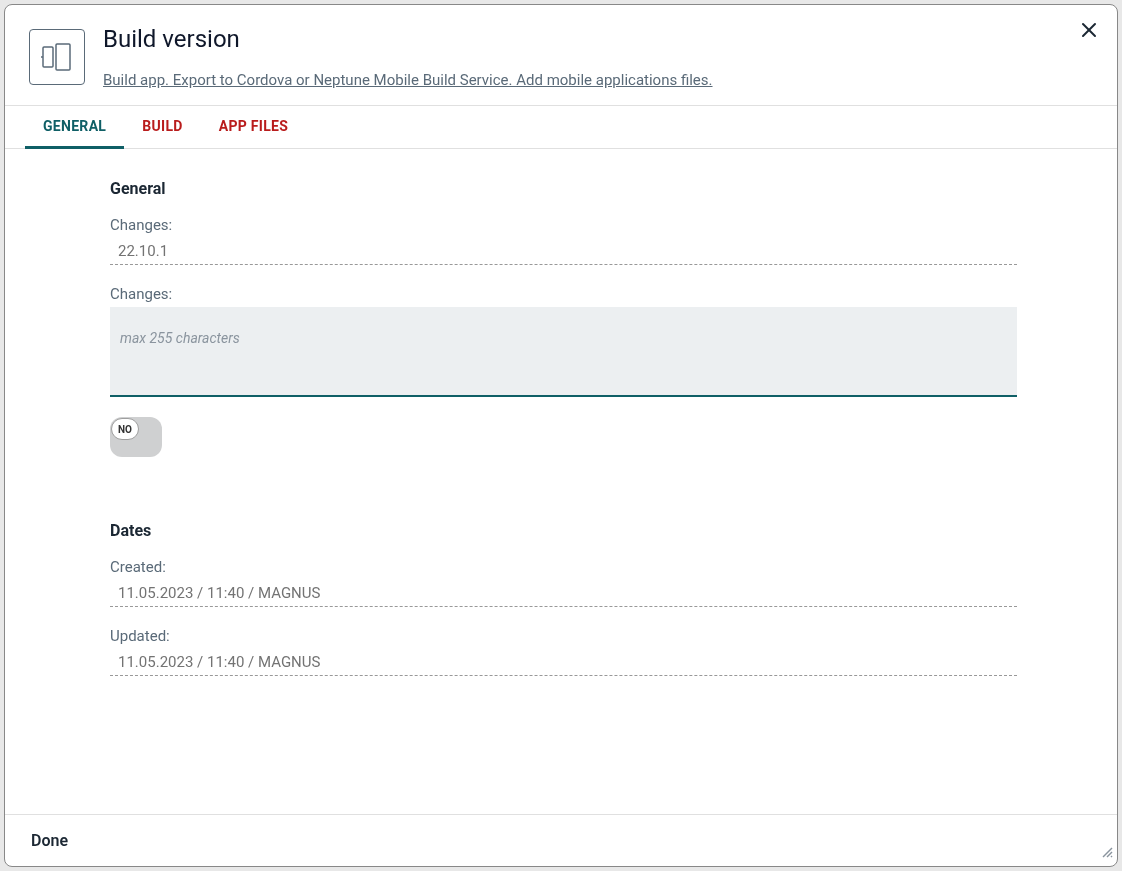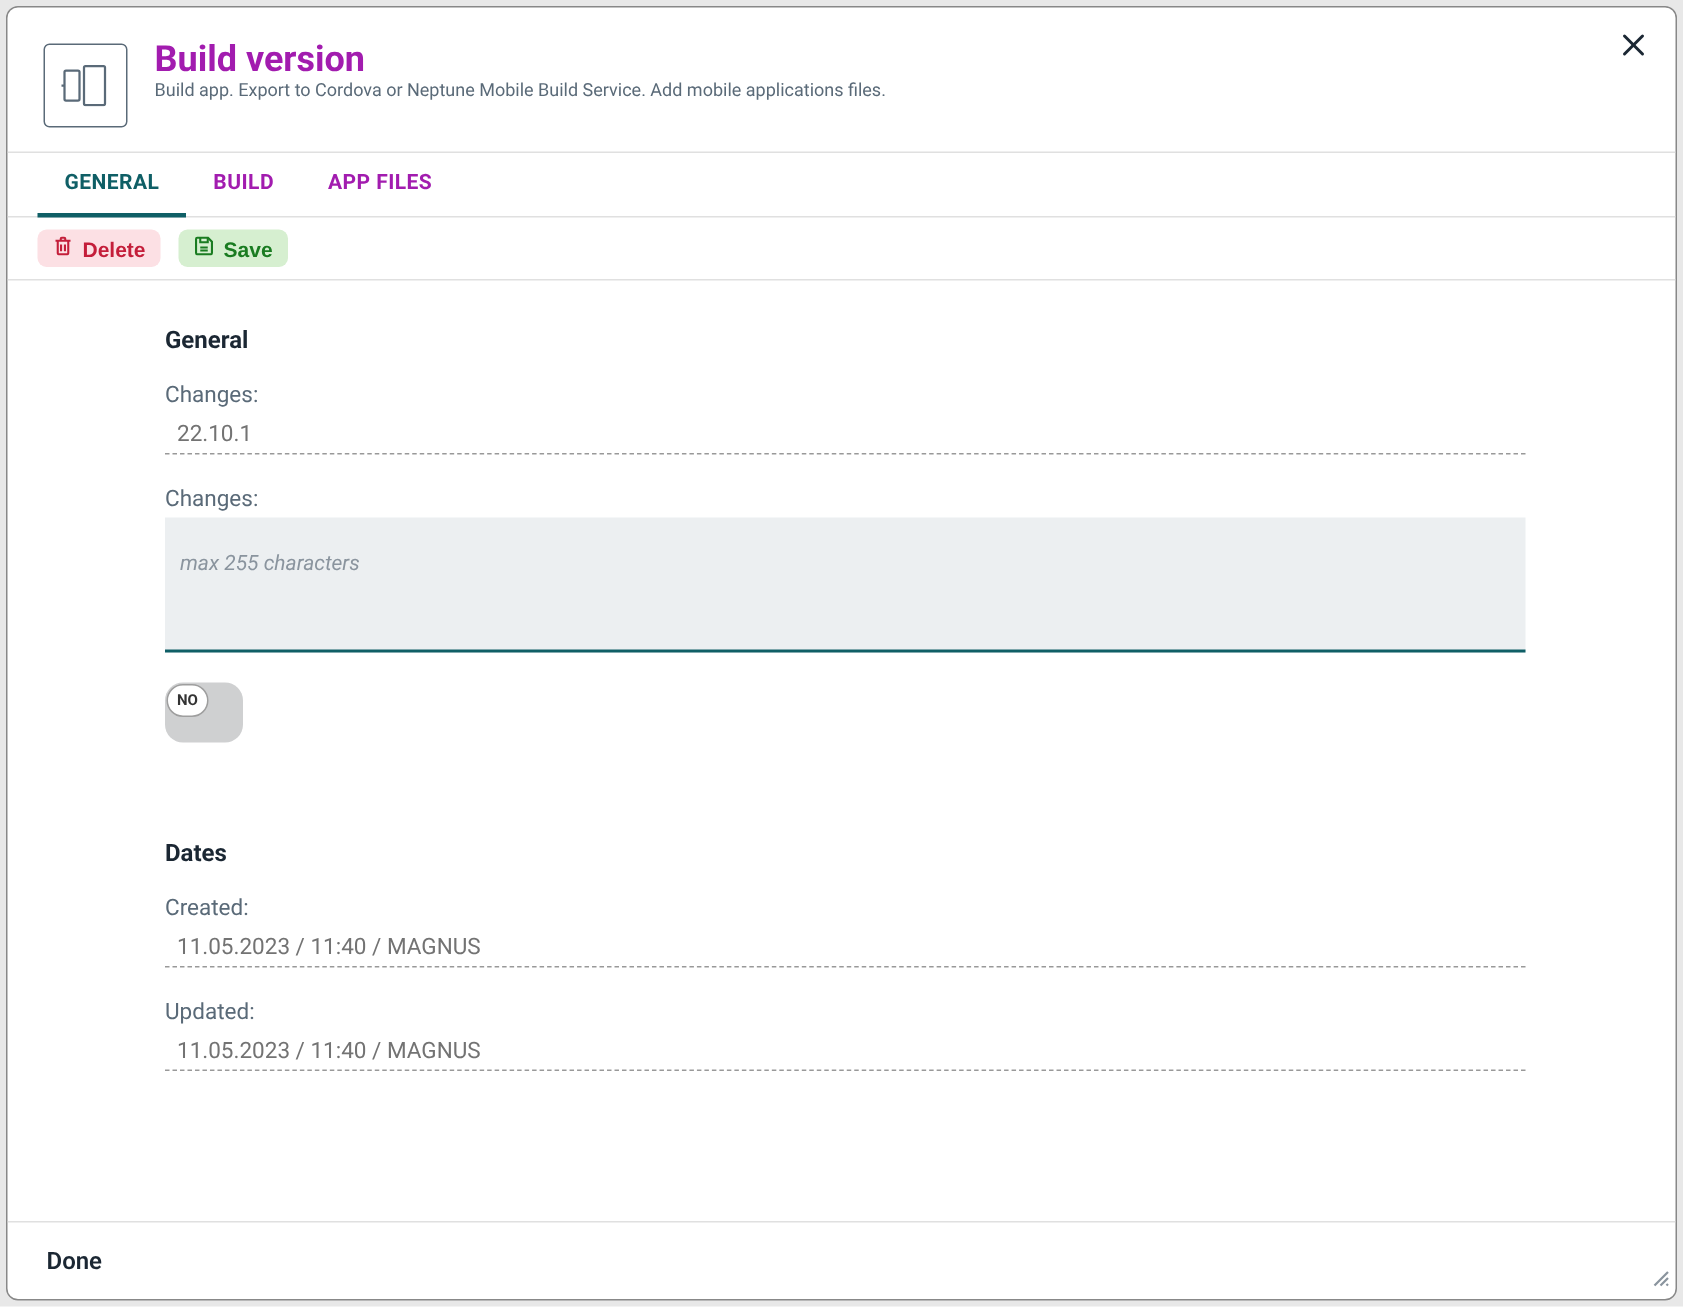--- a/index.html
+++ b/index.html
@@ -39,48 +39,49 @@
       border: 1px solid #5a6a78;
       border-radius: 4px;
       display: flex;
       align-items: center;
       justify-content: center;
       flex-shrink: 0;
       margin-top: 4px;
     }
     .header-text h1 {
       font-size: 24px;
-      font-weight: 700;
-      color: #a21caf;
-      margin-bottom: 0;
+      font-weight: 400;
+      color: #0f172a;
+      margin-bottom: 18px;
     }
     .header-text p {
-      font-size: 12px;
+      font-size: 15px;
       color: #5a6a78;
+      text-decoration: underline;
     }
     .close-btn {
       position: absolute;
       top: 16px;
       right: 20px;
       cursor: pointer;
       color: #1b2733;
       font-size: 20px;
       line-height: 1;
     }
     .tabs {
       display: flex;
       border-top: 1px solid #e0e0e0;
       border-bottom: 1px solid #e0e0e0;
       padding-left: 20px;
     }
     .tab {
       padding: 12px 18px;
       font-size: 14px;
       font-weight: 700;
-      color: #a21caf;
+      color: #b91c1c;
       cursor: pointer;
       text-transform: uppercase;
       letter-spacing: 0.3px;
     }
     .tab.active {
       color: #0f5f66;
       border-bottom: 3px solid #0f5f66;
       margin-bottom: -1px;
     }
     .toolbar {
@@ -226,39 +227,20 @@
       </svg>
     </div>
   </div>
 
   <div class="tabs">
     <div class="tab active">GENERAL</div>
     <div class="tab">BUILD</div>
     <div class="tab">APP FILES</div>
   </div>
 
-  <div class="toolbar">
-    <button class="btn btn-delete">
-      <span>
-        <svg width="14" height="14" viewBox="0 0 14 14" fill="none" stroke="#c41e3a" stroke-width="1.4">
-          <path d="M2 3.5h10M5.5 3.5V2.2c0-.4.3-.7.7-.7h1.6c.4 0 .7.3.7.7v1.3M3.5 3.5v8.3c0 .4.3.7.7.7h5.6c.4 0 .7-.3.7-.7V3.5M5.7 6v4.5M8.3 6v4.5"></path>
-        </svg>
-      </span>
-      <span>Delete</span>
-    </button>
-    <button class="btn btn-save">
-      <span>
-        <svg width="14" height="14" viewBox="0 0 14 14" fill="none" stroke="#1a7c21" stroke-width="1.4">
-          <path d="M11.5 12.5h-9c-.4 0-.8-.4-.8-.8V2.3c0-.4.4-.8.8-.8h7.2l2.6 2.6v7.6c0 .4-.4.8-.8.8z"></path>
-          <path d="M4.5 1.5v3h5v-3M4.5 8h5M4.5 10h5"></path>
-        </svg>
-      </span>
-      <span>Save</span>
-    </button>
-  </div>
 
   <div class="content">
 
     <div>
       <div class="section-title">General</div>
 
       <div class="field">
         <div class="field-label">Changes:</div>
         <div class="field-value">22.10.1</div>
       </div>

